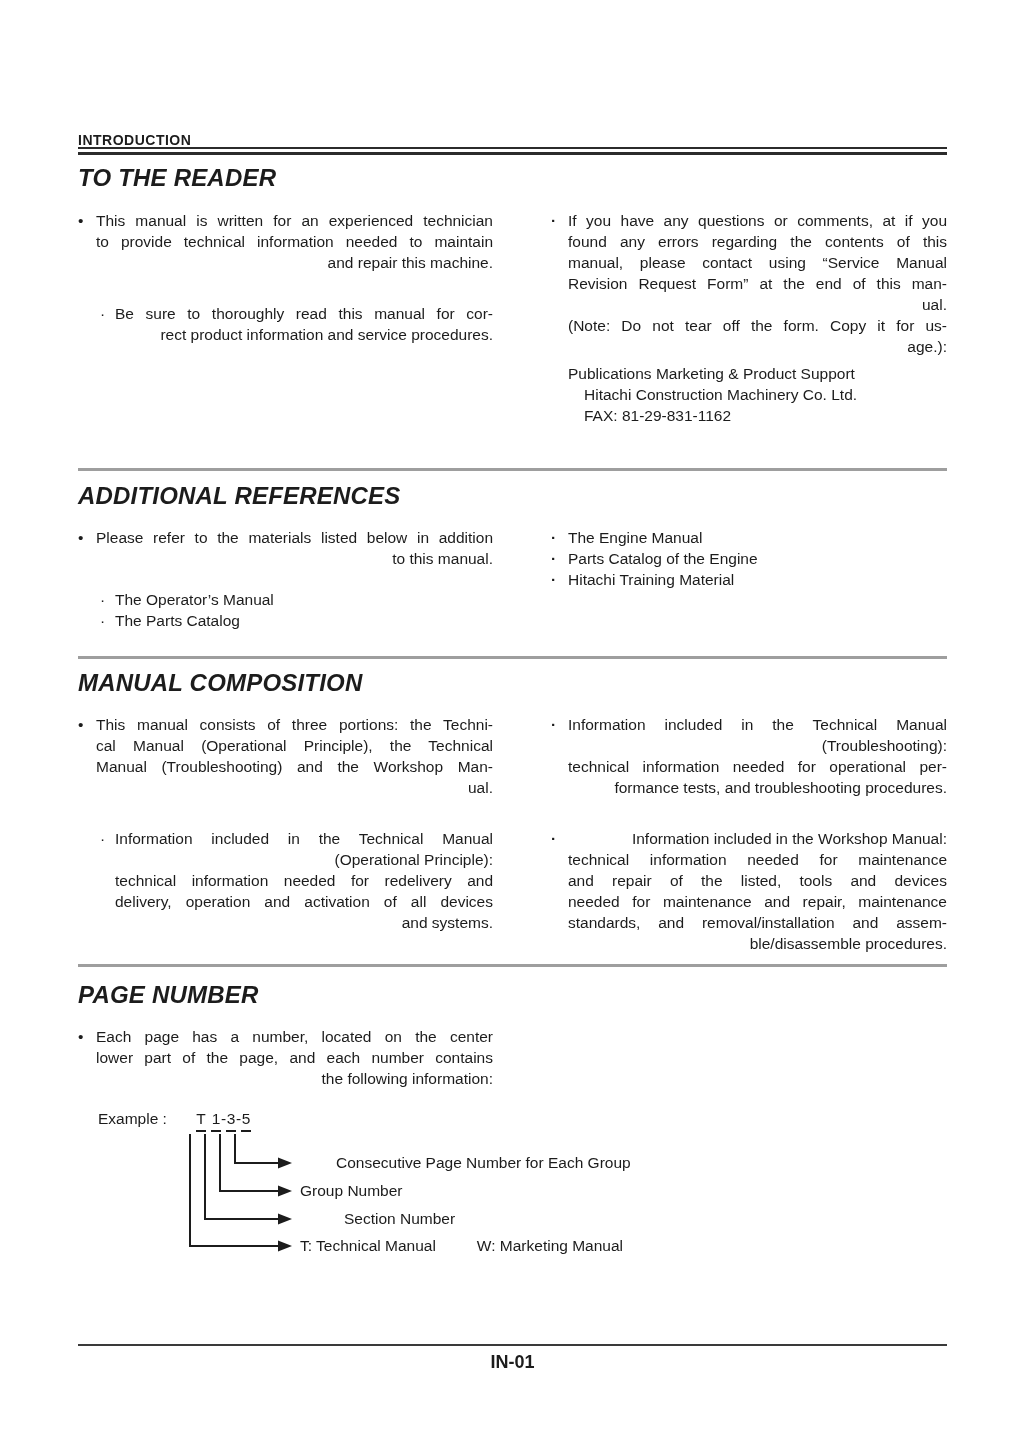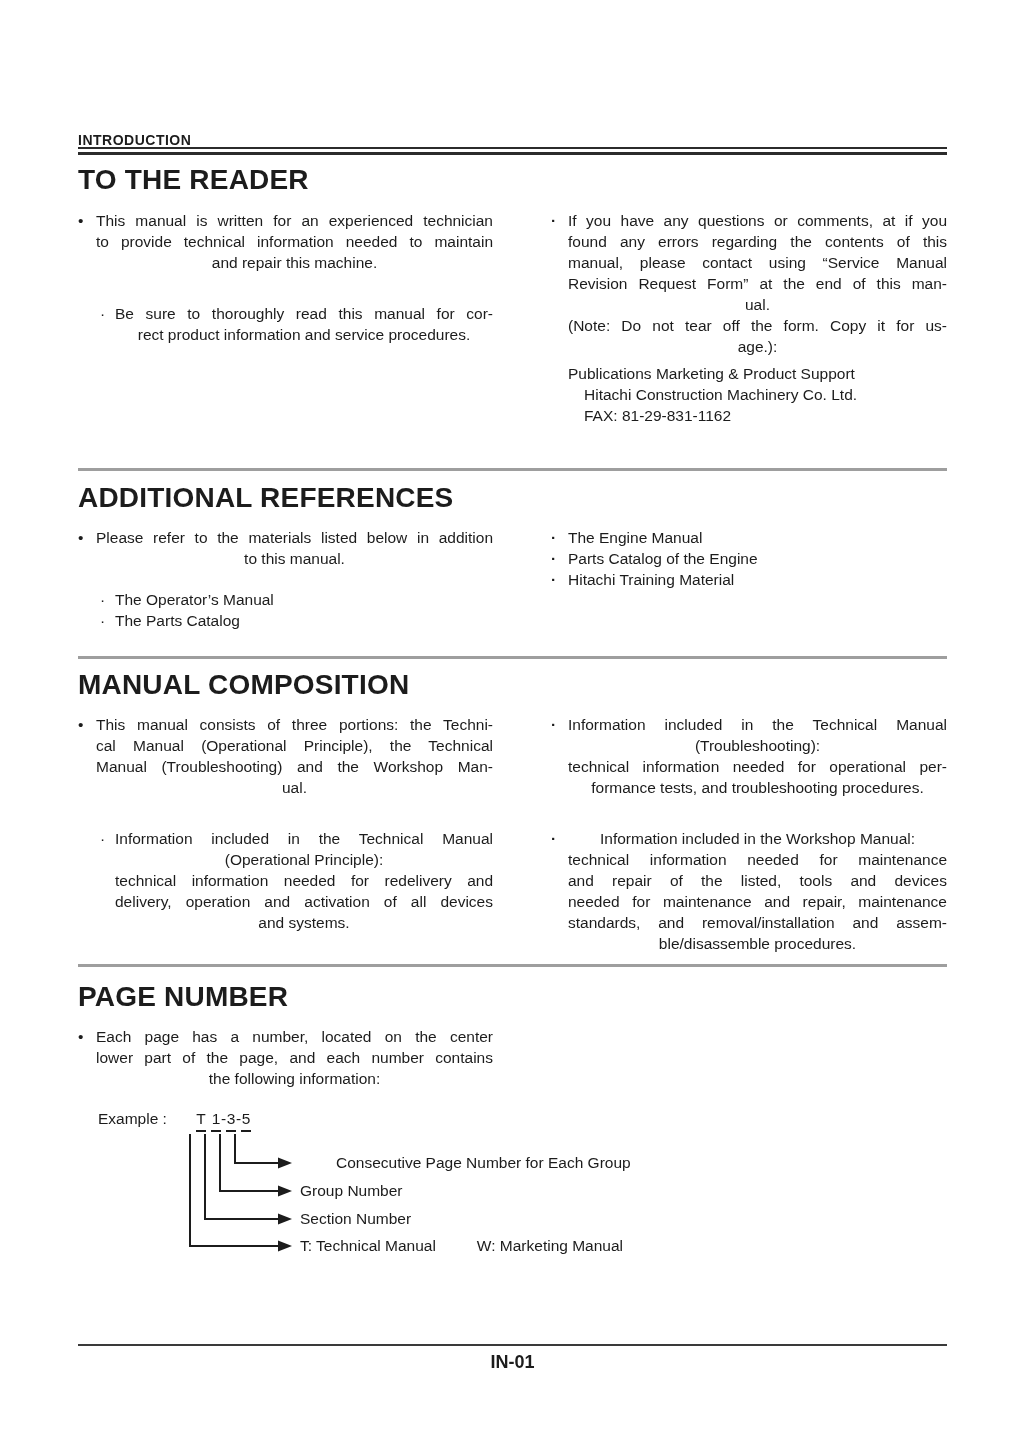--- a/index.html
+++ b/index.html
@@ -21,21 +21,21 @@
   .double-rule {
     top:147px; height:8px;
     border-top:2px solid #2b2b2b;
     border-bottom:3px solid #2b2b2b;
   }
   .sep { height:3px; background:#9e9e9e; }
   .sep1 { top:468px; }
   .sep2 { top:656px; }
   .sep3 { top:964px; }
 
-  h2.section-heading { font-size:28px; font-weight:bold; letter-spacing:0.2px; }
+  h2.section-heading { font-size:24px; font-weight:bold; letter-spacing:0.2px;font-style:italic; }
   .h2-1 { top:164px; }
   .h2-2 { top:482px; }
   .h2-3 { top:669px; }
   .h2-4 { top:981px; }
 
   .cols { display:flex; justify-content:space-between; }
   .cols-1 { top:210px; }
   .cols-2 { top:527px; }
   .cols-3 { top:714px; }
   .col-l { width:415px; }
@@ -48,41 +48,41 @@
   .item.rtop .marker { flex:0 0 17px; font-weight:bold; }
   .txt { flex:1 1 auto; min-width:0; }
 
   .gap-lg { margin-top:30px; }
   .gap-md { margin-top:20px; }
   .gap-sm { margin-top:6px; }
 
   
   .para { }
   .para .line { text-align:justify; text-align-last:justify; }
-  .para .line:last-child { text-align:center; text-align-last:auto; }
+  .para .line:last-child { text-align:right; text-align-last:auto; }
   .nojust .para .line { text-align:left; text-align-last:auto; }
 
   .pub-block { font-size:15.5px; line-height:21px; margin-left:17px; }
   .pub-block .para:not(:first-child) { padding-left:16px; }
 
   
   .sec4-item { top:1026px; width:415px; }
 
   
   .diagram { top:1108px; height:175px; }
   .example-label { position:absolute; left:20px; top:0; font-size:15.5px; line-height:21px; }
   .example-code { position:absolute; left:118px; top:0; font-size:15.5px; line-height:21px; font-weight:normal; }
   .example-code .seg { display:inline-block; text-align:center; }
   .example-code .seg.u { width:10px; border-bottom:2px solid #1c1c1c; padding-bottom:1px; }
   .example-code .seg.p { width:5px; }
   .diagram svg { position:absolute; left:0; top:0; }
   .diag-label { position:absolute; left:222px; font-size:15.5px; line-height:21px; white-space:nowrap; }
   .dl-0 { top:44px;margin-left:36px; }
   .dl-1 { top:72px; }
-  .dl-2 { top:100px; }
+  .dl-2 { top:100px;margin-left:44px; }
   .dl-3 { top:127px; }
   .dl-3 .label2 { margin-left:41px; }
 
   
   .footer-rule { top:1344px; height:2px; background:#3a3a3a; }
   .page-footer { top:1352px; text-align:center; font-size:18px; font-weight:bold; }
 </style>
 </head>
 <body>
 

